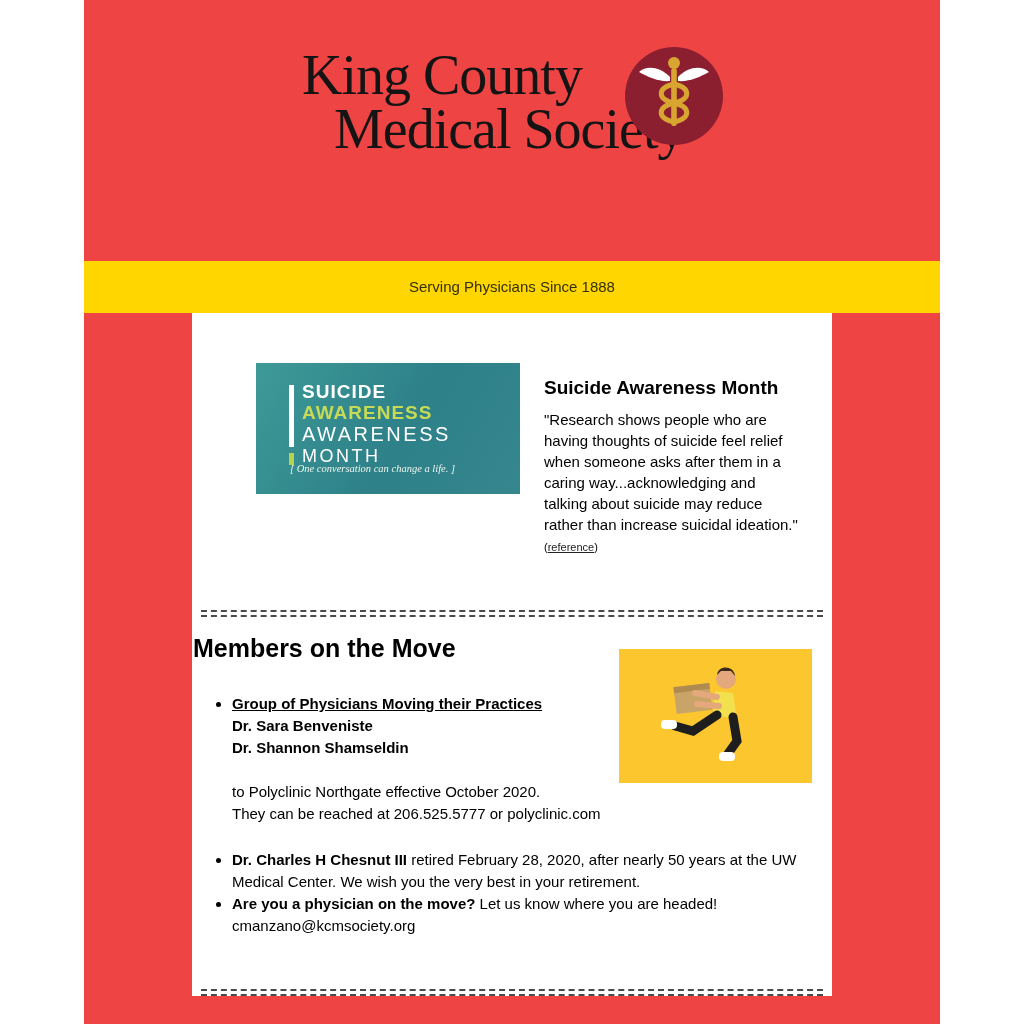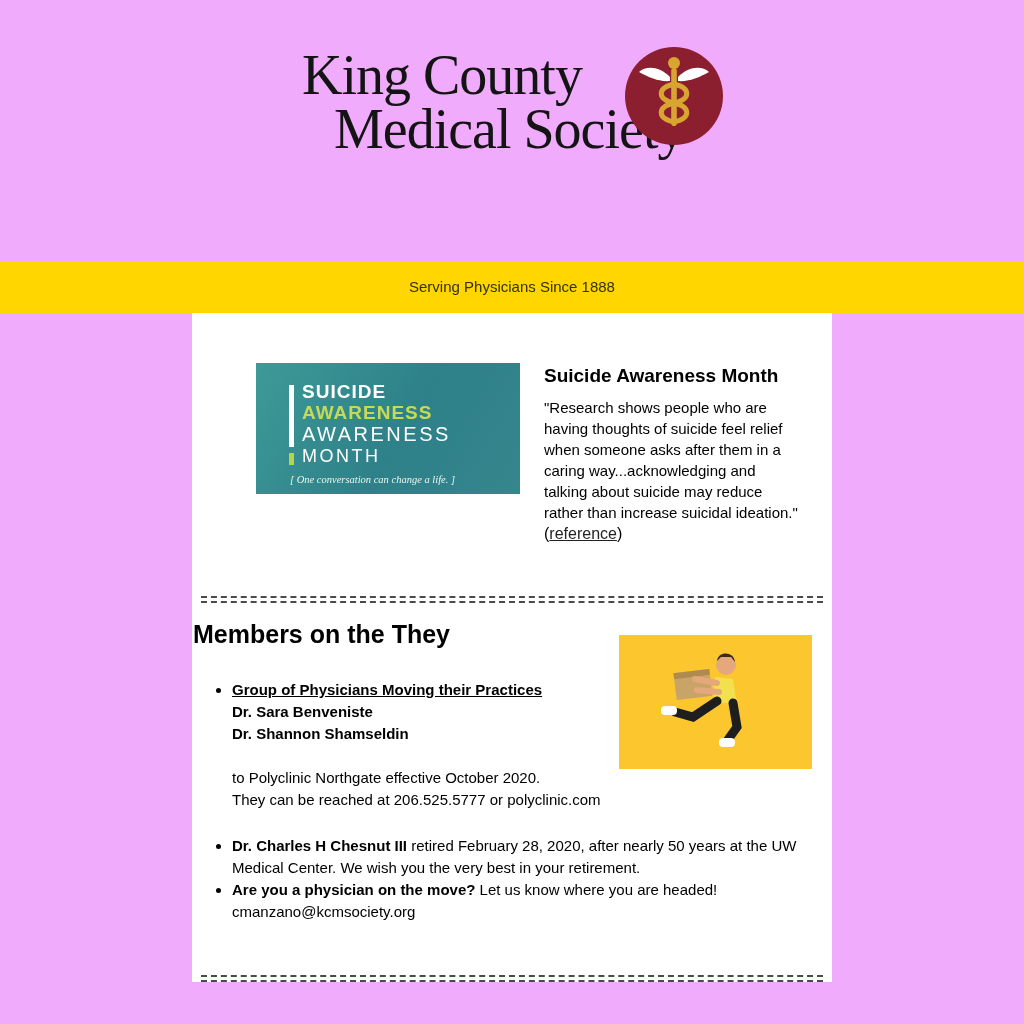--- a/index.html
+++ b/index.html
@@ -1,17 +1,17 @@
 <!DOCTYPE html>
 <html><head>
 <meta charset="utf-8">
 <style>
   html,body{margin:0;padding:0;background:#ffffff;}
   .page{
-    width:1024px;height:1024px;margin:0 auto;background:#f0abfc;
+    width:856px;height:1024px;margin:0 auto;background:#ef4444;
     position:relative;overflow:hidden;
     font-family:"Liberation Sans",sans-serif;color:#000;
   }
   
   .logo-block{padding-top:46px;}
   .logo{position:relative;width:420px;margin:0 auto;height:165px;}
   .logo-l1,.logo-l2{
     font-family:"Liberation Serif",serif;color:#141414;
     font-size:56px;line-height:58px;letter-spacing:-1px;white-space:nowrap;
   }
@@ -34,27 +34,27 @@
     color:#fff;
   }
   .sp-bar{position:absolute;left:33px;top:22px;width:5px;height:62px;background:#ffffff;}
   .sp-bar2{position:absolute;left:33px;top:90px;width:5px;height:12px;background:#b8d24b;}
   .sp-text{position:absolute;left:46px;top:18px;}
   .sp-w1{font-size:19px;font-weight:800;letter-spacing:1px;line-height:21px;}
   .sp-w2{font-size:19px;font-weight:800;letter-spacing:1px;line-height:21px;color:#c6da55;}
   .sp-w3{font-size:20px;font-weight:300;letter-spacing:2.5px;line-height:22px;}
   .sp-w4{font-size:18px;font-weight:300;letter-spacing:2.5px;line-height:22px;}
   .sp-tag{
-    position:absolute;left:34px;bottom:9px;
+    position:absolute;left:34px;bottom:20px;
     font-family:"Liberation Serif",serif;font-style:italic;font-size:10.5px;color:#eef6ee;
   }
   .suicide-right{width:288px;box-sizing:border-box;padding-right:30px;flex:none;}
-  .suicide-h{font-size:19px;font-weight:bold;margin:2px 0 10px 0;}
+  .suicide-h{font-size:19px;font-weight:bold;margin:14px 0 10px 0;}
   .suicide-p{font-size:15px;line-height:21px;margin:0;}
-  .ref-small{font-size:16px;}
+  .ref-small{font-size:11px;}
   .ref-link{color:#222;text-decoration:underline;cursor:pointer;}
   
   .divider{
     height:3px;margin:52px 9px 0 9px;
     border-top:2px dashed #4a4a4a;border-bottom:2px dashed #4a4a4a;
   }
   
   .members{padding-top:16px;}
   .move-img{
     float:right;width:193px;height:134px;margin:16px 20px 12px 24px;
@@ -131,21 +131,21 @@
             <path d="M92 42 L110 44 L114 70 L90 66 Z" fill="#f2e04e"></path>
             <path d="M94 48 L72 44" stroke="#e5a87c" stroke-width="6" stroke-linecap="round" fill="none"></path>
             <path d="M96 57 L74 55" stroke="#e5a87c" stroke-width="6" stroke-linecap="round" fill="none"></path>
             <path d="M94 66 L70 82 L52 77" stroke="#1e1e1e" stroke-width="9" fill="none" stroke-linecap="round"></path>
             <path d="M110 68 L114 92 L104 106" stroke="#1e1e1e" stroke-width="9" fill="none" stroke-linecap="round"></path>
             <rect x="38" y="71" width="16" height="9" rx="4" fill="#ffffff"></rect>
             <rect x="96" y="103" width="16" height="9" rx="4" fill="#ffffff"></rect>
           </g>
         </svg>
       </div>
-      <h1 class="members-h">Members on the They</h1>
+      <h1 class="members-h">Members on the Move</h1>
       <ul class="members-list">
         <li class="mi1">
           <div><a class="link-bold">Group of Physicians Moving their Practices</a></div>
           <div class="b">Dr. Sara Benveniste</div>
           <div class="b">Dr. Shannon Shamseldin</div>
           <div class="gap"></div>
           <div>to Polyclinic Northgate effective October 2020.</div>
           <div>They can be reached at 206.525.5777 or polyclinic.com</div>
         </li>
         <li><span class="b">Dr. Charles H Chesnut III</span><span>  retired February 28, 2020, after nearly 50 years at the UW Medical Center. We wish you the very best in your retirement.</span></li>

